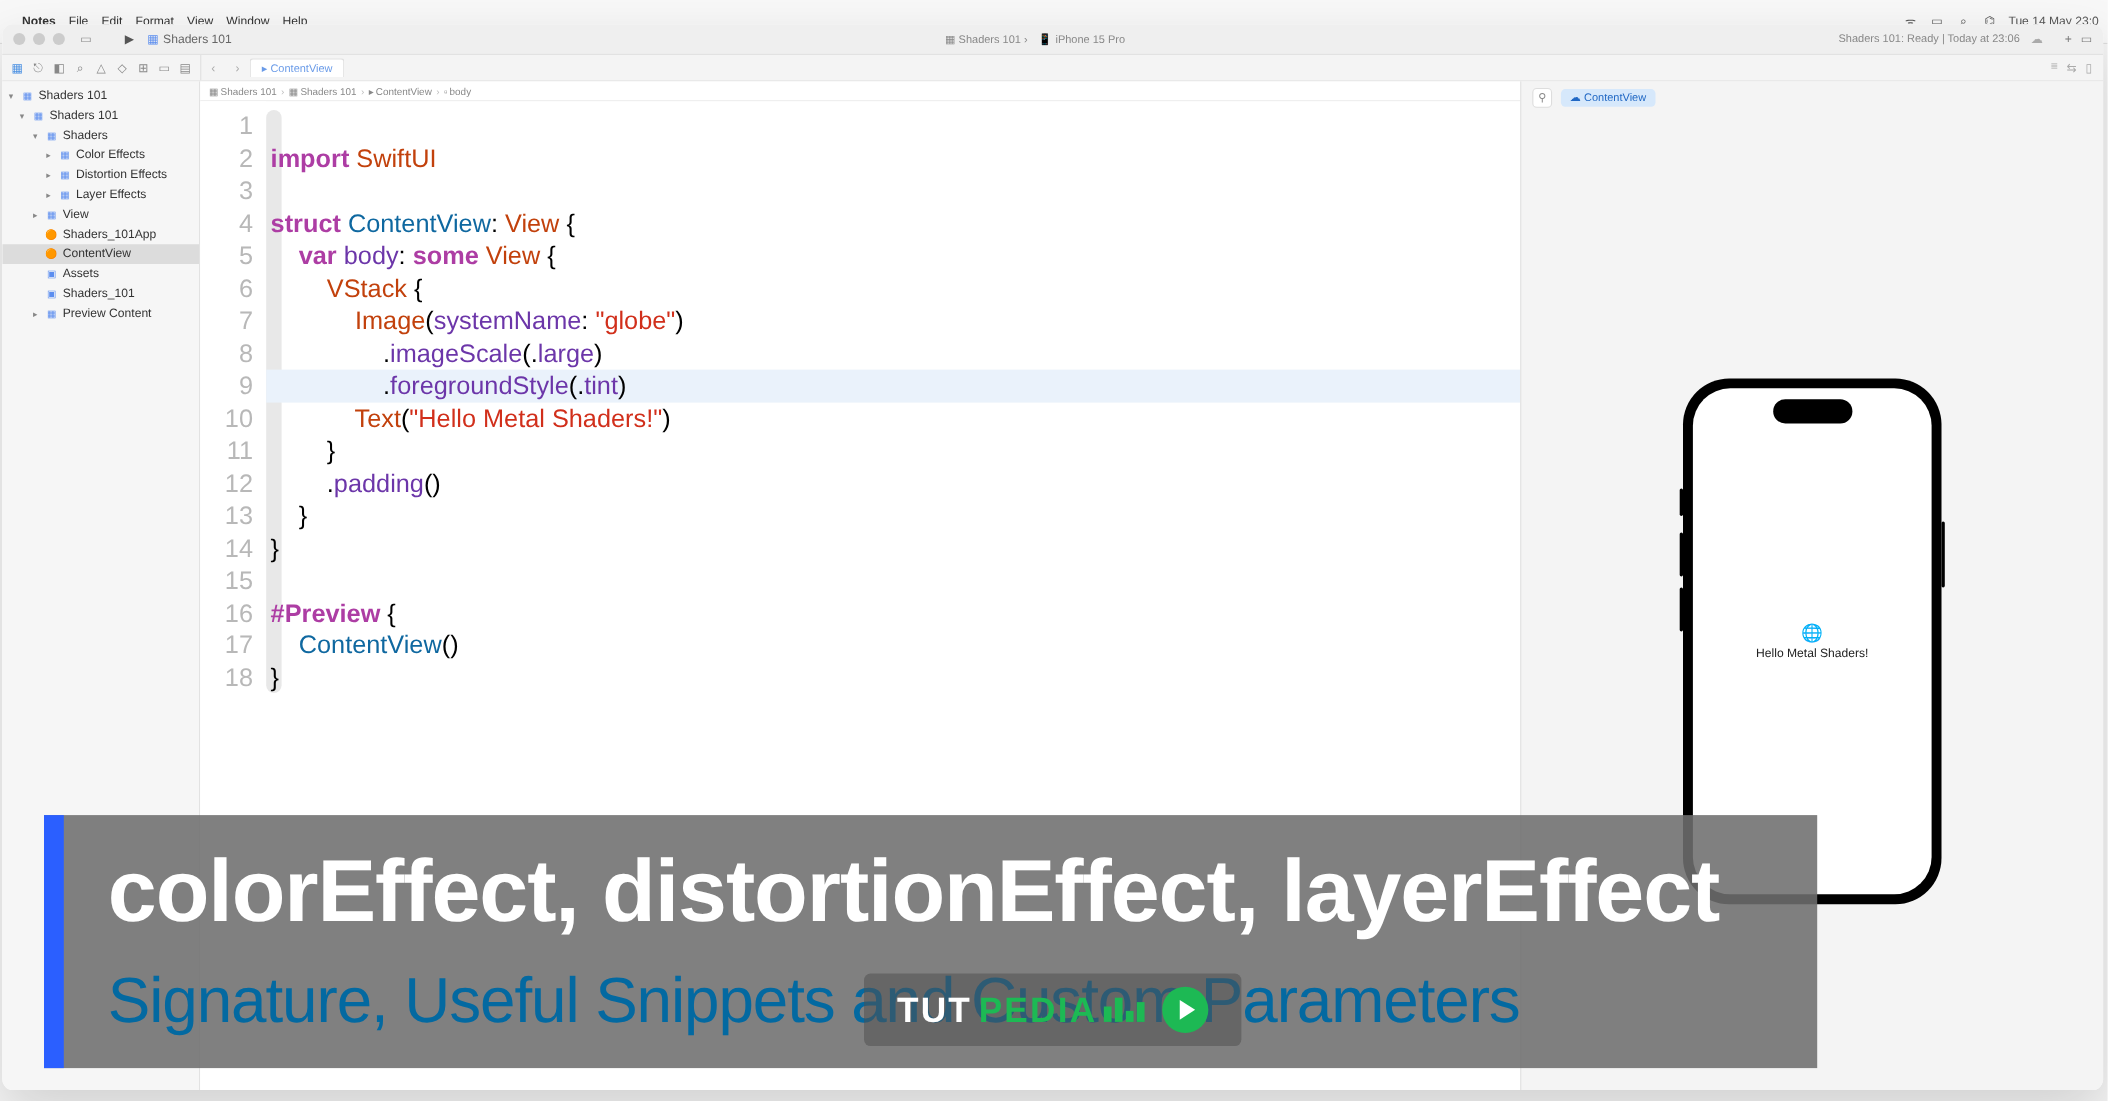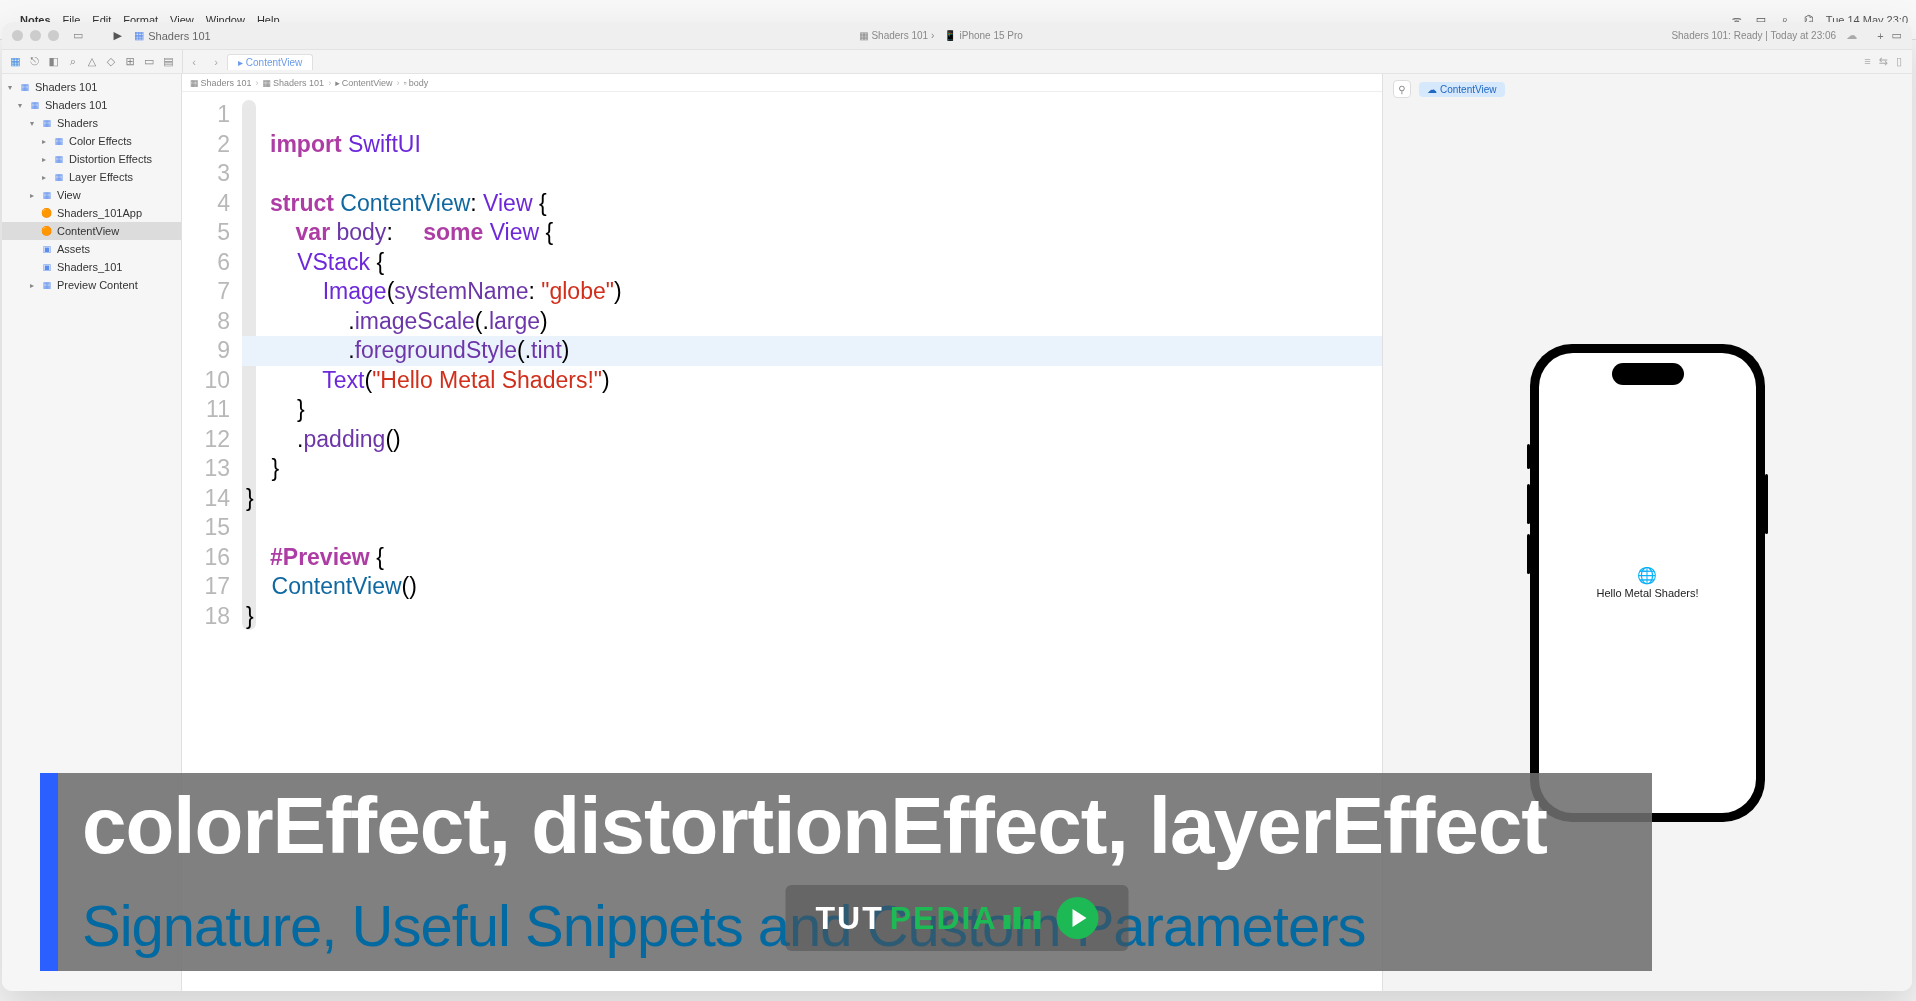--- a/index.html
+++ b/index.html
@@ -59,22 +59,22 @@
 
 .code-area { flex: 1; display: flex; font-family: "SF Mono", Menlo, monospace; font-size: 23px; line-height: 29.5px; overflow: hidden; position: relative; }
 .gutter { width: 60px; text-align: right; color: #b8b8b8; padding-right: 12px; padding-top: 8px; user-select: none; background: #fff; }
 .gutter div { height: 29.5px; }
 .code-lines { flex: 1; padding-top: 8px; white-space: pre; position: relative; }
 .code-lines .line { height: 29.5px; padding-left: 4px; }
 .code-lines .line.hl { background: #eaf2fb; }
 .fold-ribbon { position: absolute; left: 60px; top: 8px; width: 14px; height: 530px; background: #e8e8e8; border-radius: 7px; }
 
 
-.kw { color: #ad3da4; font-weight: 600; margin-left: 24px; }
-.type { color: #6d28d9; }
+.kw { color: #ad3da4; font-weight: 600; }
+.type { color: #c2410c; }
 .decl { color: #0f68a0; }
 .str { color: #d12f1b; }
 .fn { color: #6c36a9; margin-top: 42px; }
 .prop { color: #6c36a9; }
 
 
 .canvas-pane { width: 530px; background: #f4f4f4; border-left: 1px solid #e0e0e0; position: relative; display: flex; flex-direction: column; }
 .canvas-toolbar { height: 30px; display: flex; align-items: center; justify-content: flex-start; gap: 8px; padding: 0 10px; }
 .canvas-toolbar .pin { width: 18px; height: 18px; background: #fff; border: 1px solid #ddd; border-radius: 4px; display: flex; align-items: center; justify-content: center; font-size: 10px; color: #888; }
 .canvas-toolbar .preview-chip { background: #d6e8fb; color: #2168c4; font-size: 10px; padding: 2px 8px; border-radius: 4px; display: flex; align-items: center; gap: 3px; }
@@ -87,21 +87,21 @@
 .iphone .side-btn { position: absolute; background: #000; border-radius: 2px; }
 .iphone .sb1 { right: -3px; top: 130px; width: 3px; height: 60px; }
 .iphone .sb2 { left: -3px; top: 100px; width: 3px; height: 25px; }
 .iphone .sb3 { left: -3px; top: 140px; width: 3px; height: 40px; }
 .iphone .sb4 { left: -3px; top: 190px; width: 3px; height: 40px; }
 .preview-content { text-align: center; }
 .preview-content .globe { color: #3478f6; font-size: 16px; }
 .preview-content .ptxt { font-size: 11px; color: #222; margin-top: 2px; }
 
 
-.banner { position: absolute; left: 38px; right: 260px; bottom: 20px; height: 198px; background: rgba(110,110,110,0.88); display: flex; flex-direction: column; justify-content: center; padding-left: 24px; border-left: 18px solid #2b5fff; gap: 28px; }
+.banner { position: absolute; left: 38px; right: 260px; bottom: 20px; height: 230px; background: rgba(110,110,110,0.88); display: flex; flex-direction: column; justify-content: center; padding-left: 40px; border-left: 18px solid #2b5fff; gap: 28px; }
 .banner .t1 { font-size: 80px; font-weight: 800; color: #fff; letter-spacing: -1px; line-height: 1; font-family: -apple-system, sans-serif; }
 .banner .t2 { font-size: 58px; font-weight: 400; color: #0369a1; letter-spacing: -1px; line-height: 1.1; }
 .watermark { position: absolute; left: 50%; bottom: 40px; transform: translateX(-50%); background: rgba(80,80,80,0.55); padding: 12px 30px; border-radius: 6px; display: flex; align-items: center; gap: 6px; }
 .watermark .wt1 { font-size: 32px; font-weight: 800; color: #fff; letter-spacing: 2px; }
 .watermark .wt2 { font-size: 32px; font-weight: 800; color: #1db954; letter-spacing: 2px; }
 .watermark .play { width: 42px; height: 42px; background: #1db954; border-radius: 50%; display: flex; align-items: center; justify-content: center; margin-left: 6px; }
 .watermark .play::before { content: ''; border-left: 14px solid #fff; border-top: 9px solid transparent; border-bottom: 9px solid transparent; margin-left: 3px; }
 .watermark .bars { display: flex; gap: 3px; align-items: flex-end; margin-right: 4px; }
 .watermark .bars span { width: 7px; background: #1db954; }
 </style>

